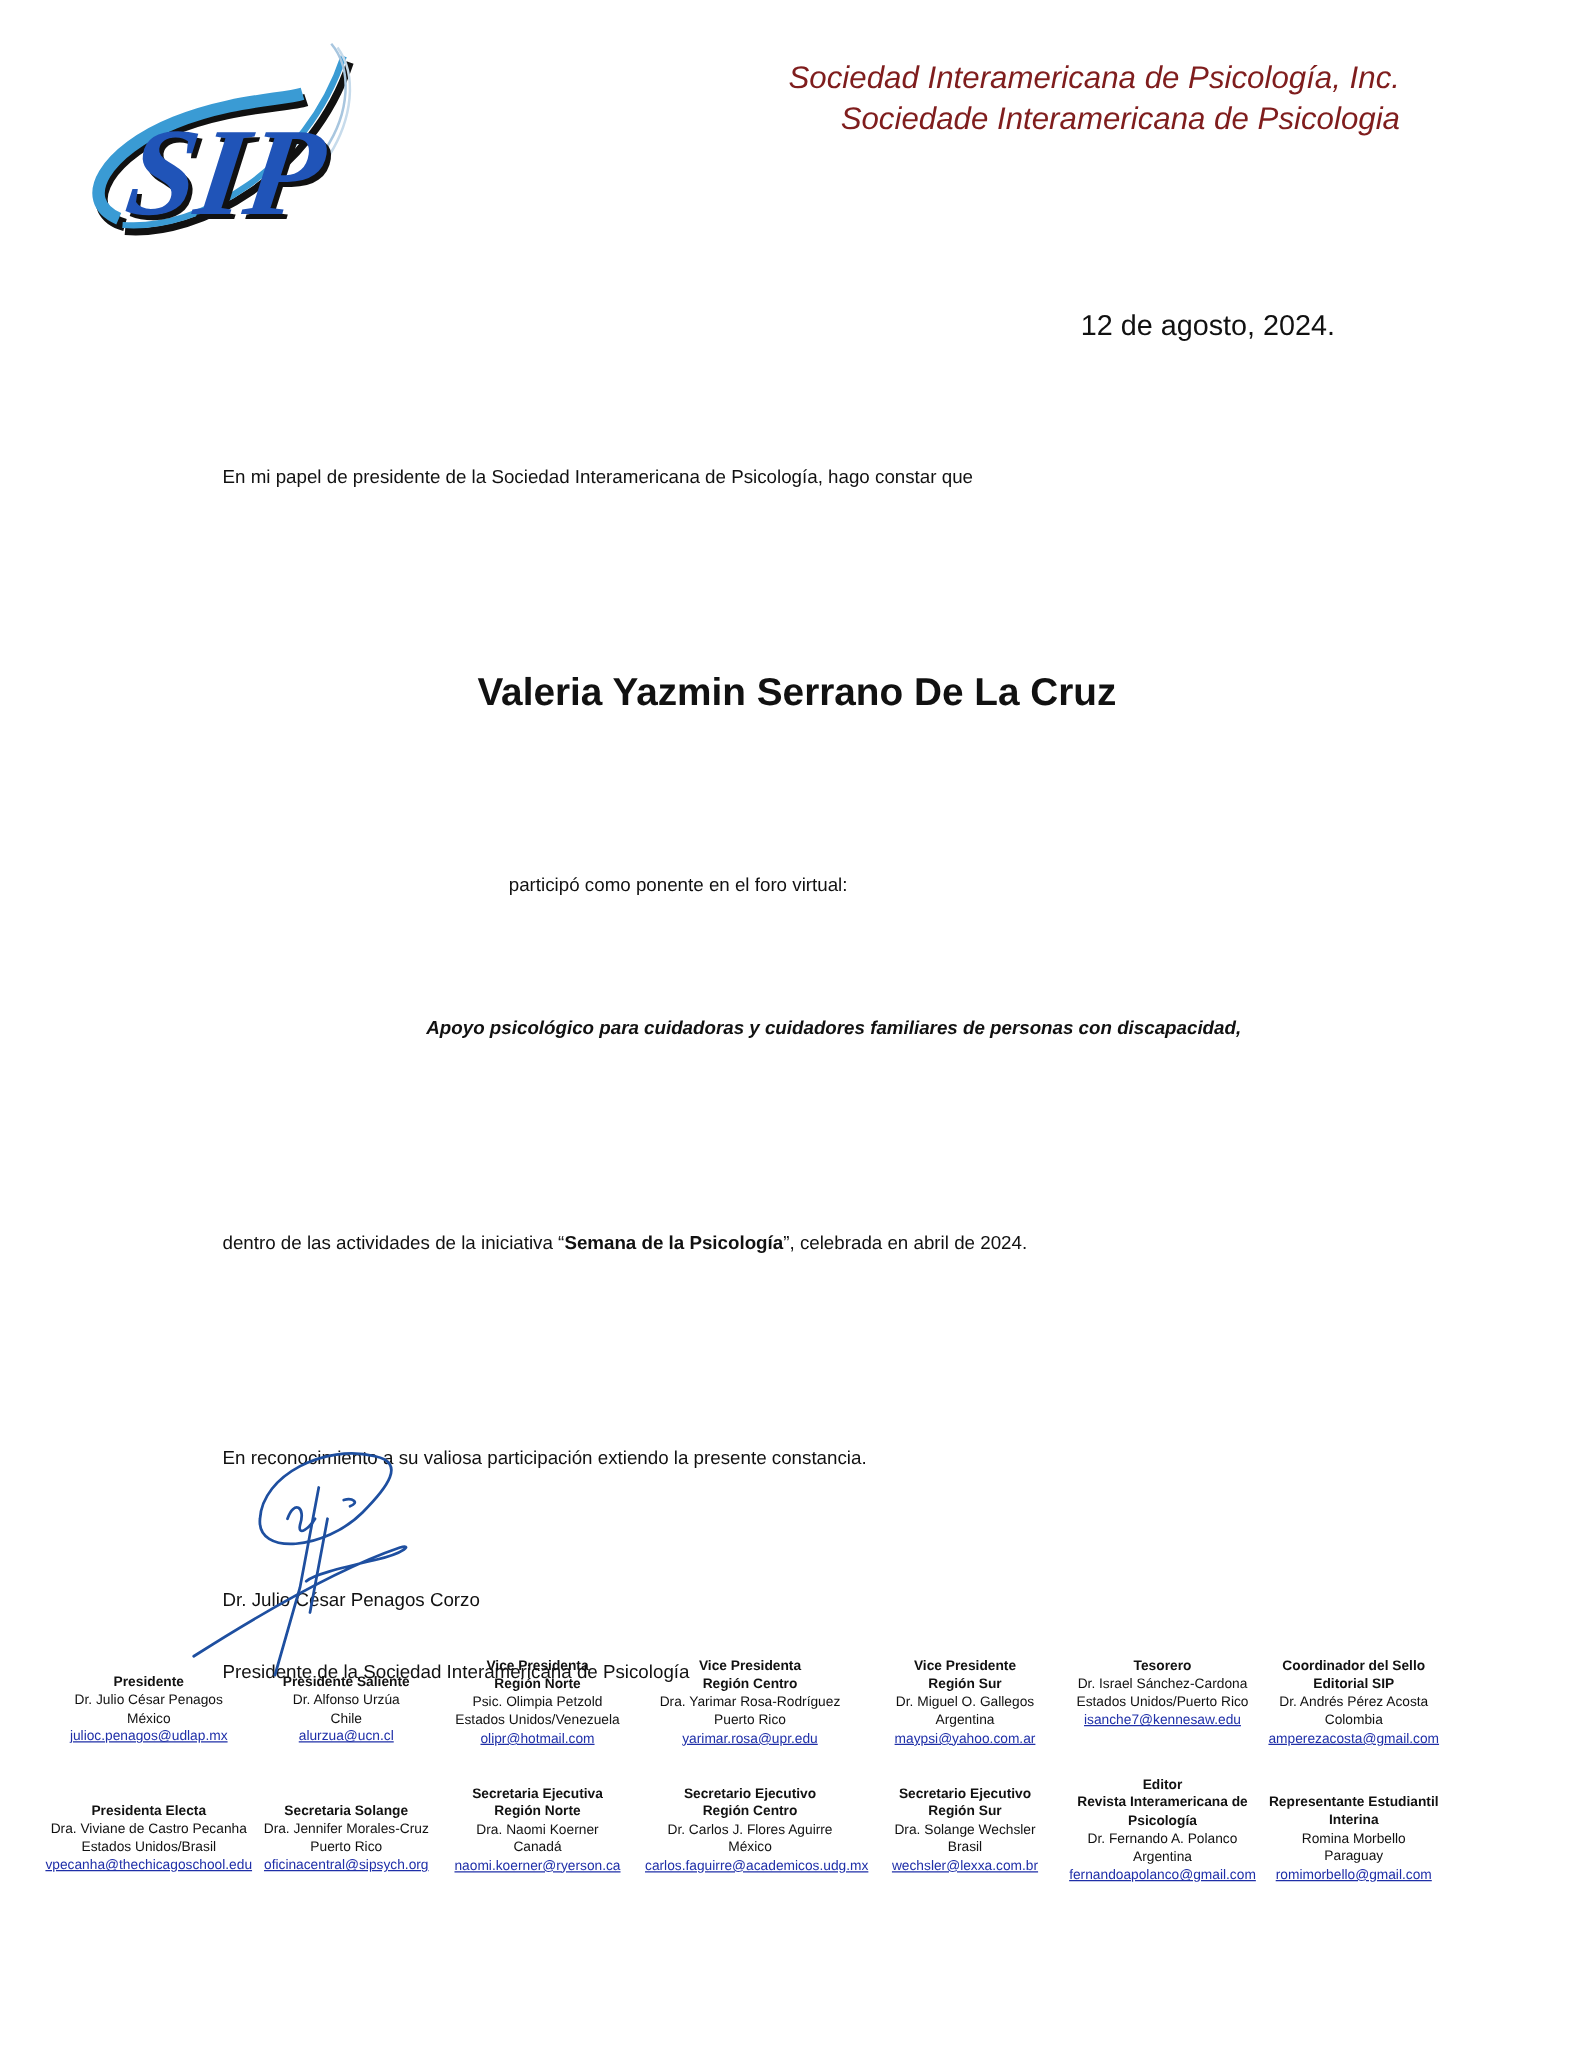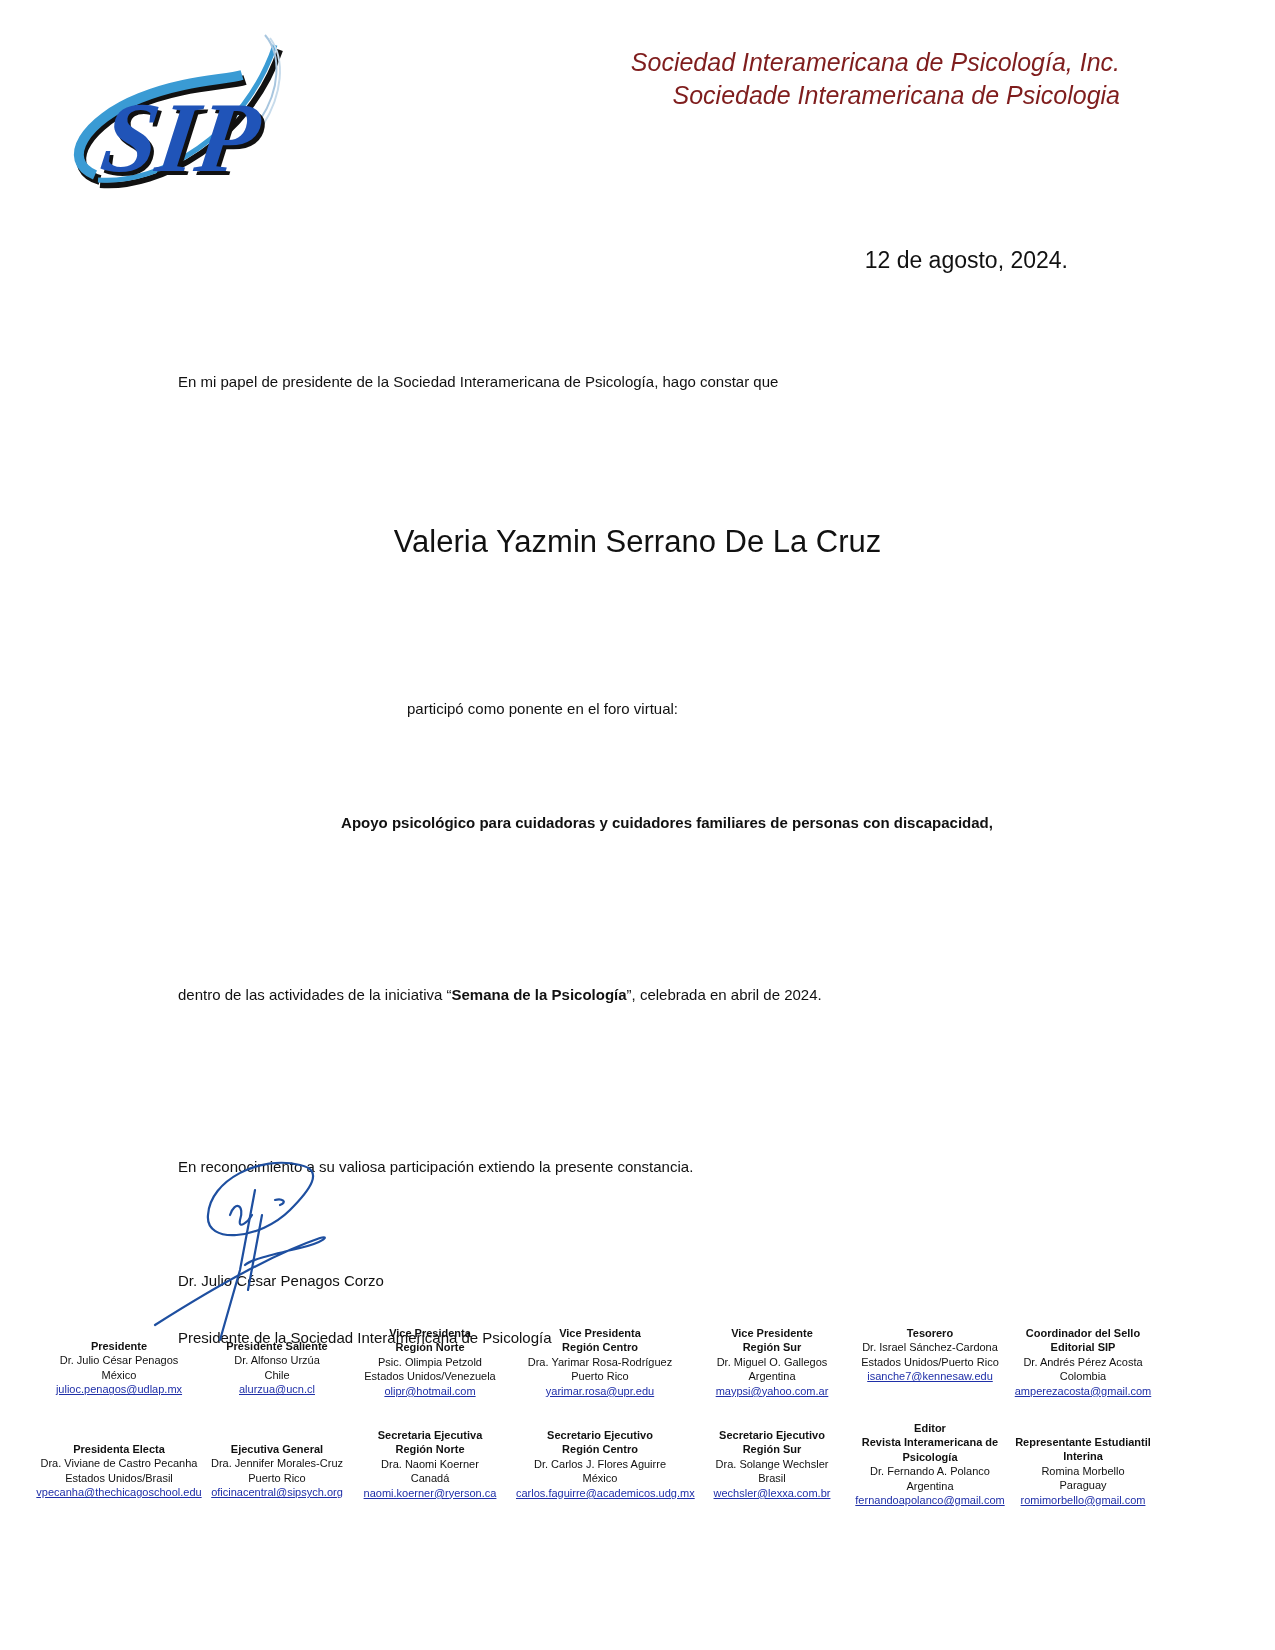--- a/index.html
+++ b/index.html
@@ -6,23 +6,23 @@
   body { width: 1275px; height: 1650px; position: relative; overflow: hidden;
          font-family: "Liberation Sans", sans-serif; color: #111; }
   .abs { position: absolute; }
   #logo { left: 60px; top: 30px; width: 230px; height: 175px; }
   #org-names { right: 155px; top: 46px; text-align: right;
                font-family: Liberation Sans, sans-serif; font-style: italic;
                color: #7f1d1d; font-size: 25px; line-height: 32.5px; }
   #date { right: 207px; top: 247px; font-size: 23px; }
   .body-text { font-size: 15px; line-height: 57px; margin-left: 28px; }
   #intro { left: 150px; width: 978px; top: 353px; text-align: justify; text-align-last: left; }
-  #recipient { left: 0; width: 1275px; top: 524px; text-align: center; font-weight: normal; font-size: 31px; }
+  #recipient { left: 0; width: 1275px; top: 536px; text-align: center; font-weight: bold; font-size: 31px; }
   #participated { left: 0; width: 1029px; top: 680px; text-align: center; }
-  #forum-title { left: 150px; width: 978px; top: 794px; text-align: center; font-weight: bold; }
+  #forum-title { left: 150px; width: 978px; top: 794px; text-align: center; font-weight: bold; font-style: italic; }
   #context { left: 150px; width: 978px; top: 966px; text-align: justify; text-align-last: left; }
   #recognition { left: 150px; top: 1138px; }
   #signer-name { left: 150px; top: 1252px; }
   #signer-role { left: 150px; top: 1309px; }
   #signature { left: 150px; top: 1160px; width: 200px; height: 190px; pointer-events: none; }
   .footer-cell { position: absolute; width: 168px; text-align: center;
                  font-size: 11px; line-height: 14.4px; color: #111; }
   .footer-cell .role { font-weight: bold; }
   .footer-cell a { color: #1f2fa8; text-decoration: underline; }
 </style>
@@ -122,21 +122,21 @@
   </div>
 
   <div>
     <div class="footer-cell" style="left:35px; top:1442px;">
       <div class="role">Presidenta Electa</div>
       <div>Dra. Viviane de Castro Pecanha</div>
       <div>Estados Unidos/Brasil</div>
       <a>vpecanha@thechicagoschool.edu</a>
     </div>
     <div class="footer-cell" style="left:193px; top:1442px;">
-      <div class="role">Ejecutiva General</div>
+      <div class="role">Secretaria Solange</div>
       <div>Dra. Jennifer Morales-Cruz</div>
       <div>Puerto Rico</div>
       <a>oficinacentral@sipsych.org</a>
     </div>
     <div class="footer-cell" style="left:346px; top:1428px;">
       <div class="role">Secretaria Ejecutiva</div>
       <div class="role">Región Norte</div>
       <div>Dra. Naomi Koerner</div>
       <div>Canadá</div>
       <a>naomi.koerner@ryerson.ca</a>

